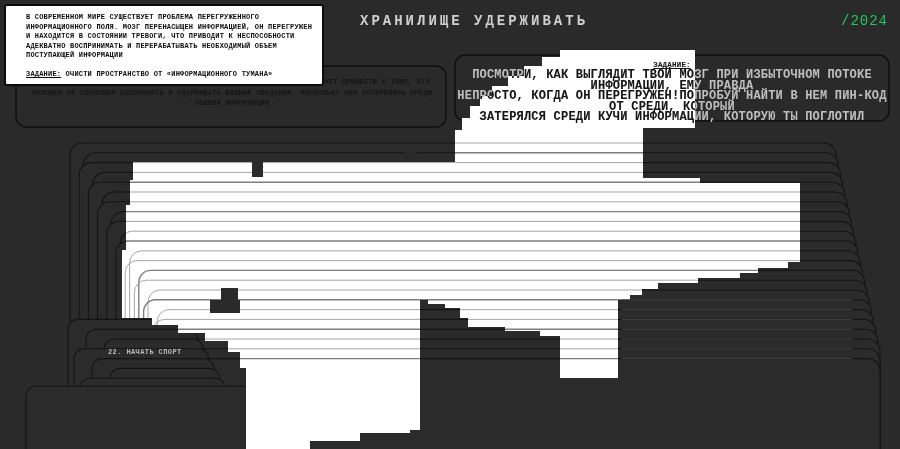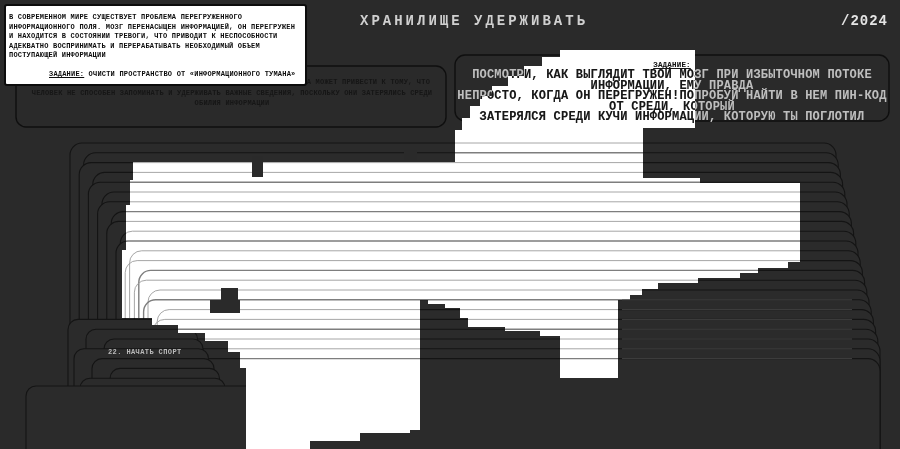--- a/index.html
+++ b/index.html
@@ -11,31 +11,31 @@
   #art{position:absolute;left:0;top:0;z-index:1;}
 
   
   .title{
     position:absolute;left:360px;top:13px;z-index:6;
     font-size:14px;font-weight:bold;letter-spacing:3px;color:#cfcfcf;
     white-space:nowrap;
   }
   .year{
     position:absolute;right:12px;top:13px;z-index:6;
-    font-size:14px;font-weight:bold;letter-spacing:1px;color:#e5e5e5;
+    font-size:14px;font-weight:normal;letter-spacing:1px;color:#22c55e;
   }
 
   
   .popup{
     position:absolute;left:4px;top:4px;width:290px;height:66px;z-index:8;
     background:#ffffff;border:2px solid #0c0c0c;border-radius:3px;
-    padding:7px 6px 5px 3px;color:#0d0d0d;
+    padding:7px 6px 5px 20px;color:#0d0d0d;
   }
   .popup-body{font-size:7px;line-height:9.6px;font-weight:bold;letter-spacing:0.2px;}
-  .popup-task{margin-top:9px;font-size:7px;line-height:9.6px;font-weight:bold;letter-spacing:0.2px;margin-left:40px;}
+  .popup-task{margin-top:9px;font-size:7px;line-height:9.6px;font-weight:bold;letter-spacing:0.2px;}
   .u{text-decoration:underline;}
 
   
   .left-note-text{
     position:absolute;left:30px;top:77px;width:404px;z-index:2;
     font-size:7px;line-height:10.5px;font-weight:bold;text-align:center;
     color:#161616;letter-spacing:0.2px;
   }
 
   

